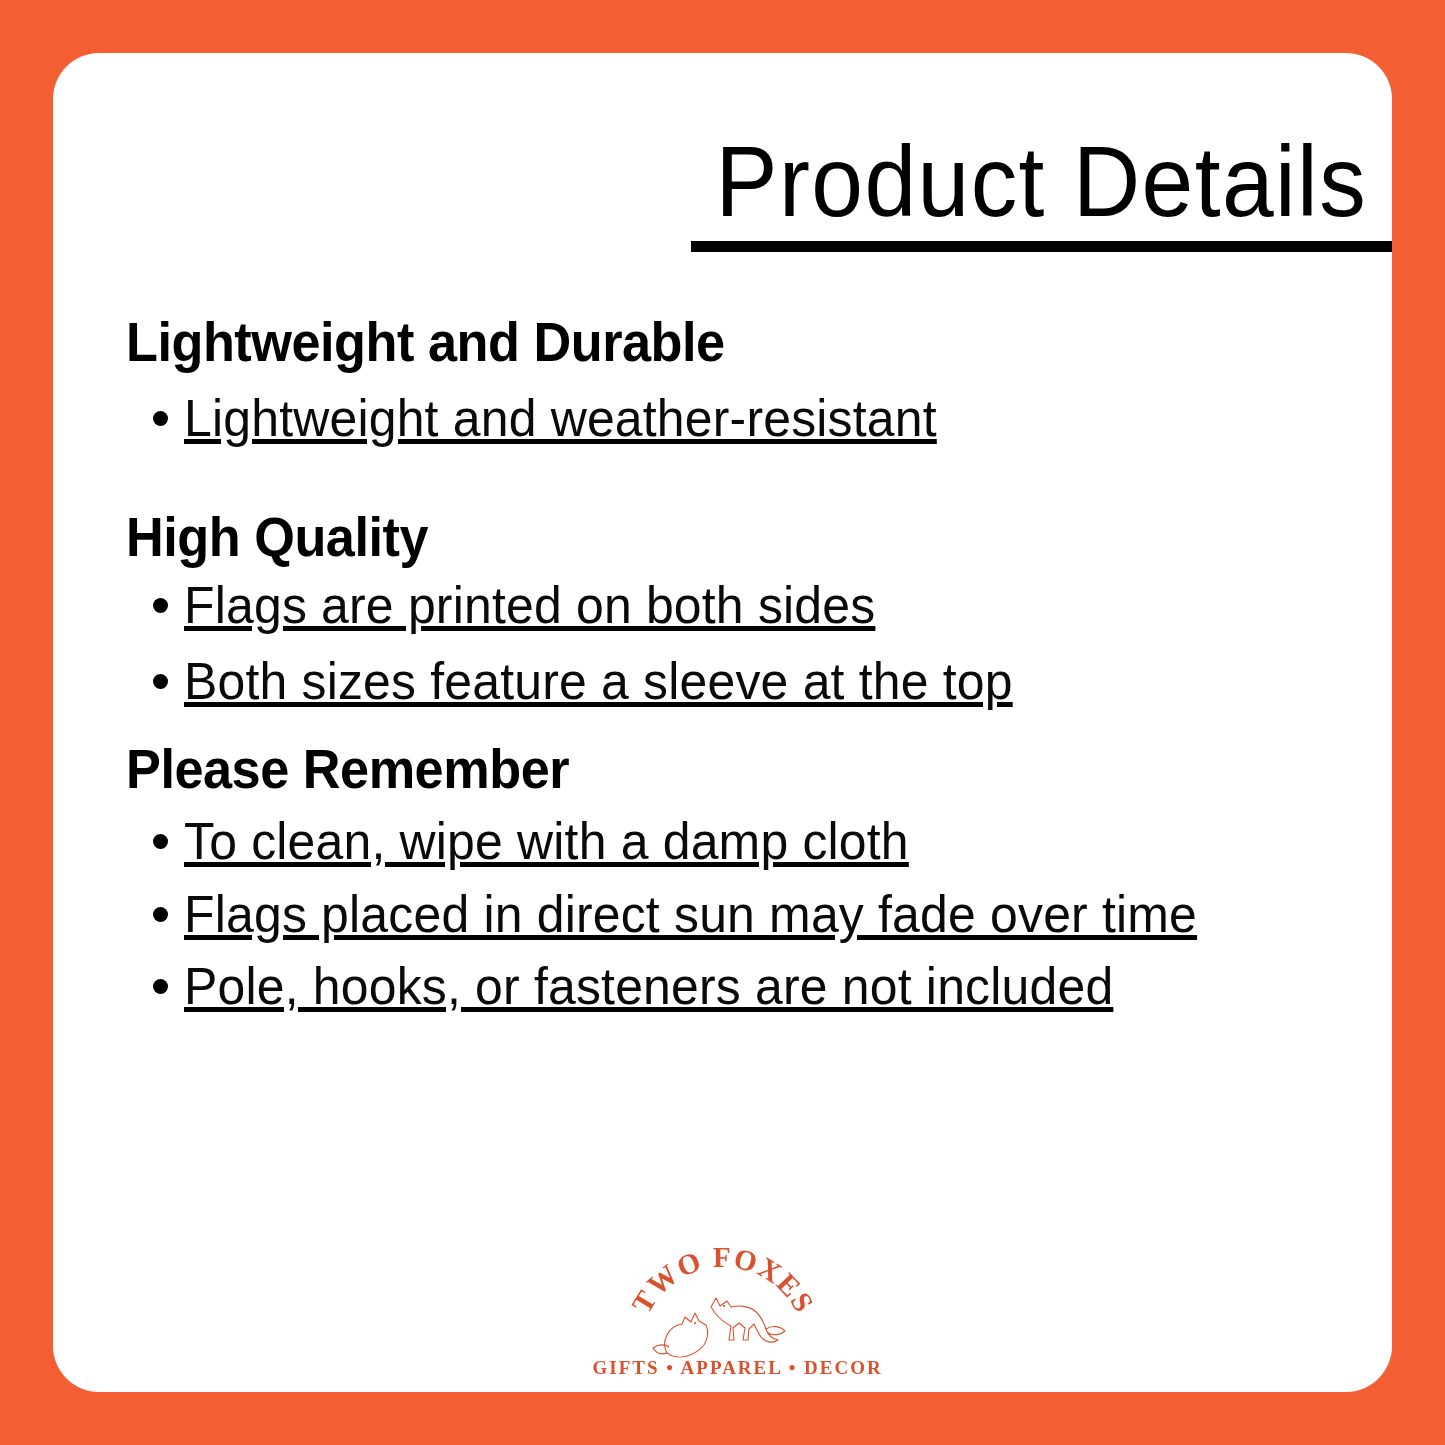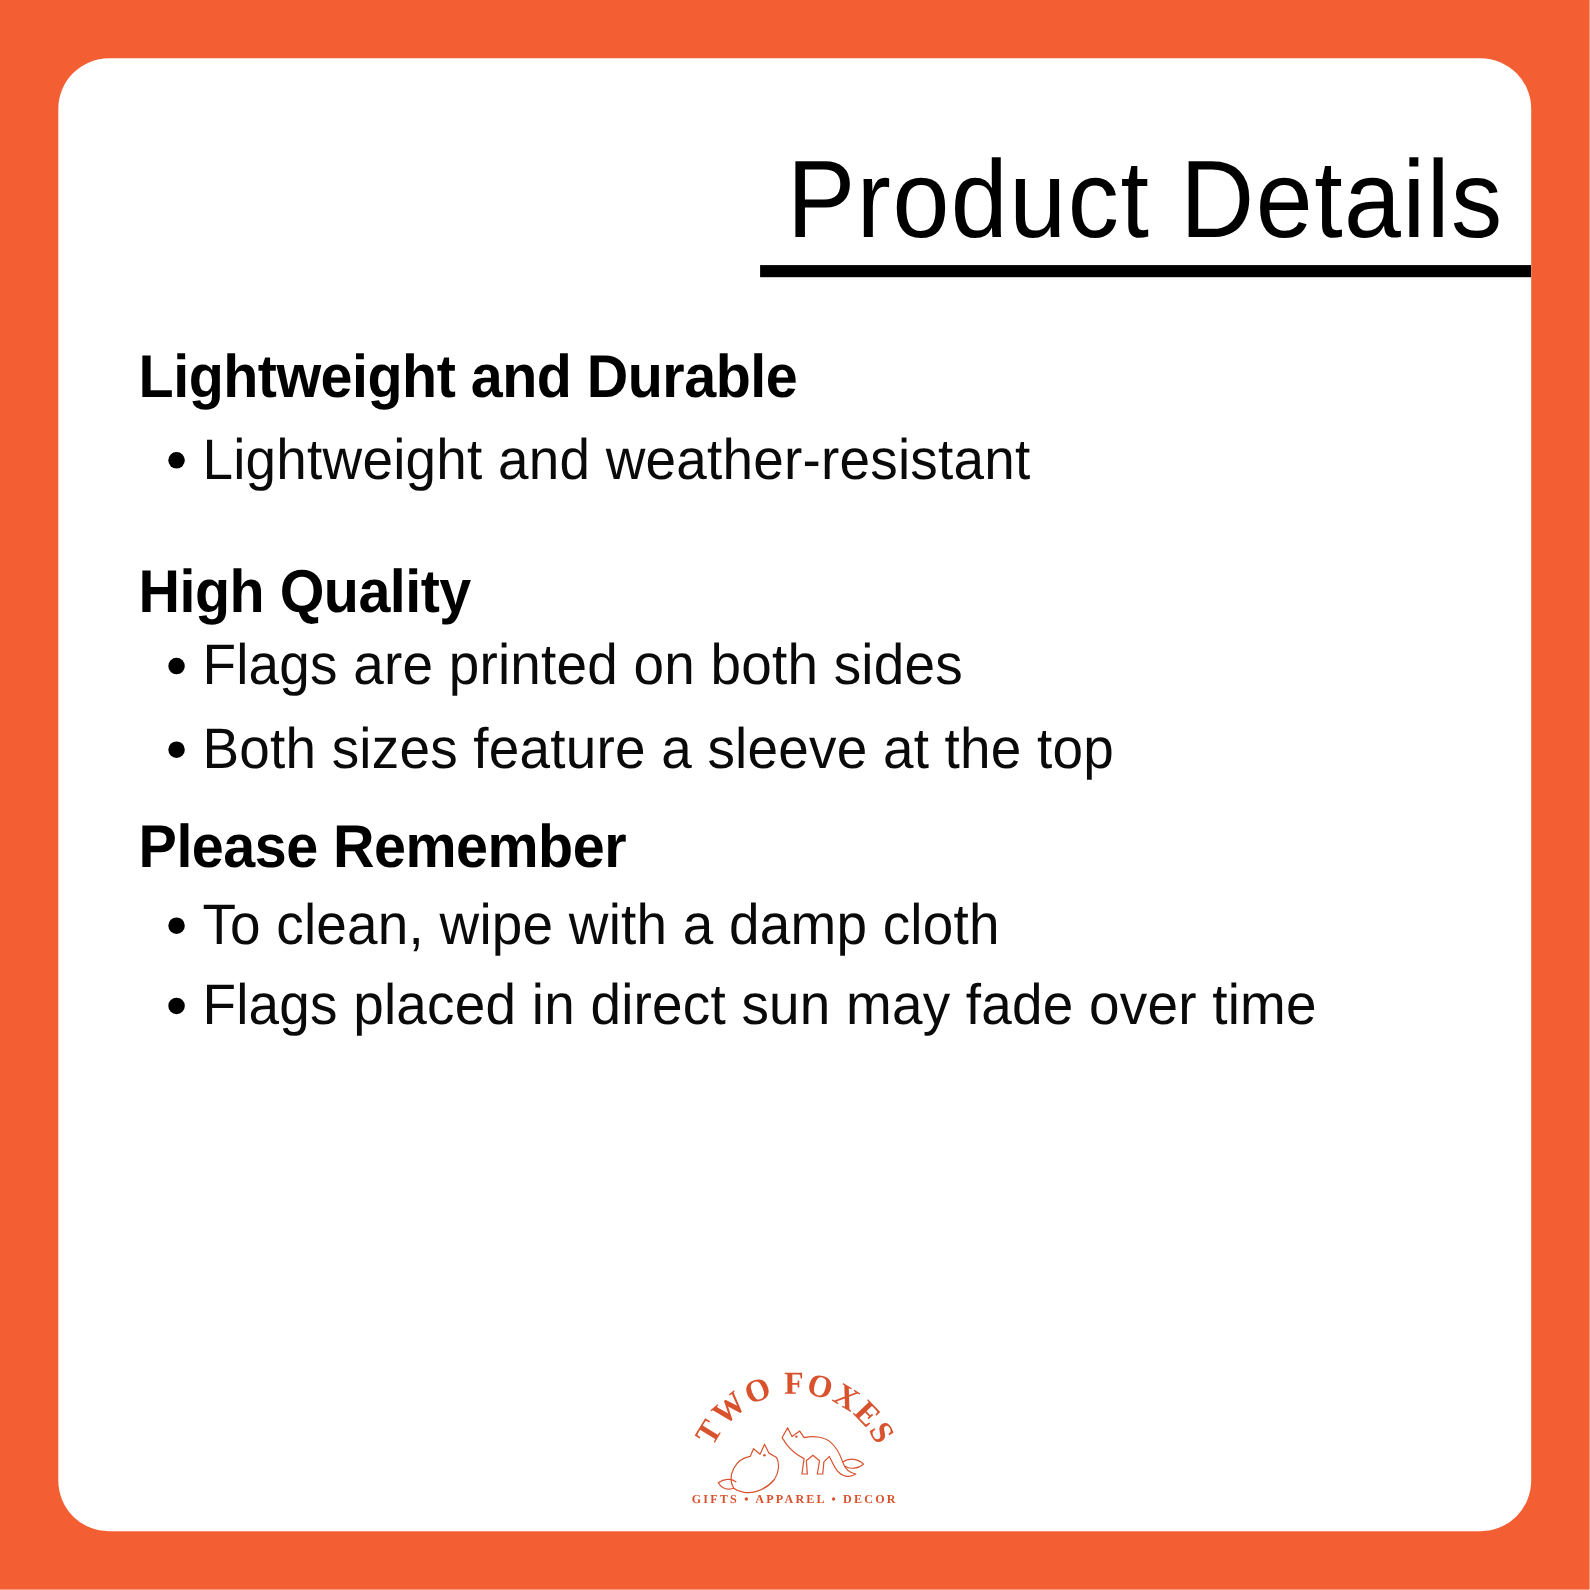--- a/index.html
+++ b/index.html
@@ -83,20 +83,21 @@
     color: #000000;
     line-height: 1.0;
     transform: scaleX(0.95);
     transform-origin: left center;
     white-space: nowrap;
   }
   .bullet-list {
     list-style: none;
     margin: 0;
     padding: 0;
+    text-decoration: underline;
   }
   .bullet-item {
     display: flex;
     align-items: flex-start;
     padding-left: 27px;
   }
   .bullet-dot {
     flex: 0 0 auto;
     width: 15px;
     height: 15px;
@@ -139,21 +140,21 @@
   .logo-mark {
     position: relative;
     width: 200px;
     height: 120px;
     margin: 0 auto;
   }
   .logo-mark svg { display: block; }
   .logo-tagline {
     font-family: "Liberation Serif", serif;
     font-weight: bold;
-    font-size: 11px;
+    font-size: 19px;
     letter-spacing: 2.0px;
     color: #D9522E;
     margin-top: -6px;
     white-space: nowrap;
   }
 </style>
 </head>
 <body>
 
 <div id="page">
@@ -195,20 +196,24 @@
       <div class="section sec-2">
         <div class="section-heading">Please Remember</div>
         <ul class="bullet-list">
           <li class="bullet-item">
             <span class="bullet-dot"></span>
             <span class="bullet-text">To clean, wipe with a damp cloth</span>
           </li>
           <li class="bullet-item">
             <span class="bullet-dot"></span>
             <span class="bullet-text">Flags placed in direct sun may fade over time</span>
+          </li>
+          <li class="bullet-item">
+            <span class="bullet-dot"></span>
+            <span class="bullet-text">Pole, hooks, or fasteners are not included</span>
           </li>
         </ul>
       </div>
 
     </div>
 
     <div class="logo">
       <div class="logo-mark">
         <svg viewBox="0 0 200 120" width="200" height="120" aria-hidden="true">
           <defs>

